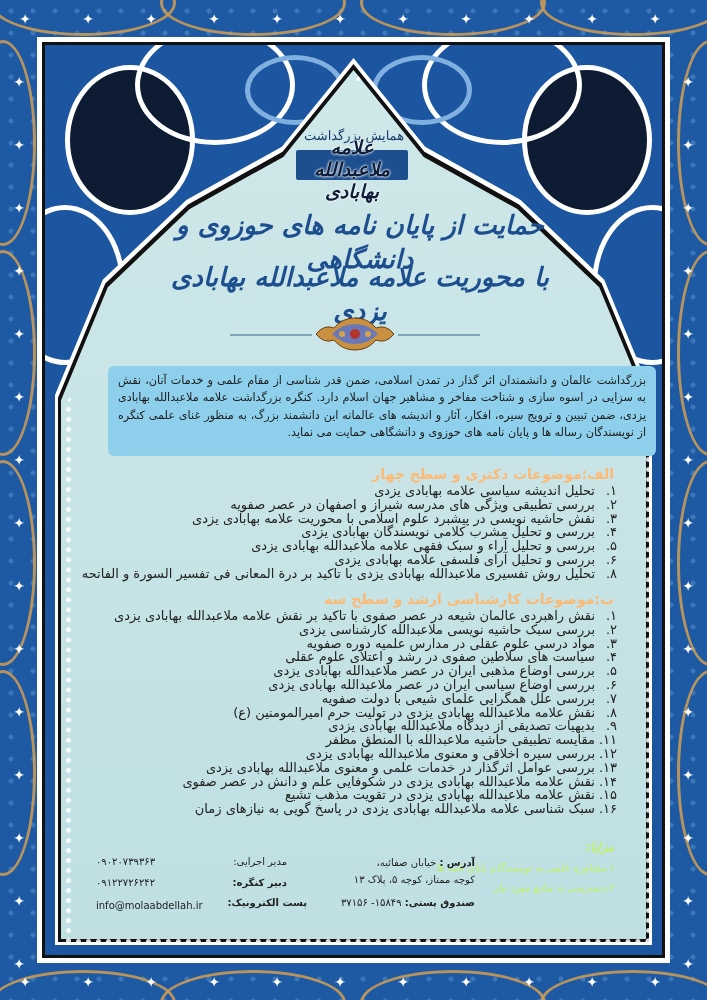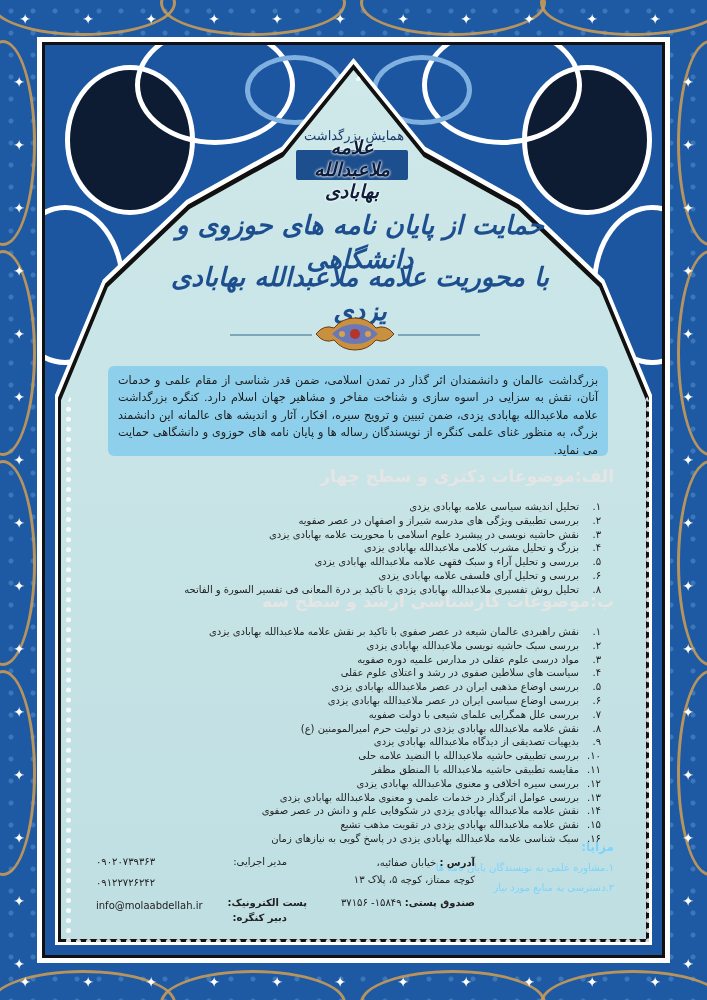--- a/index.html
+++ b/index.html
@@ -28,27 +28,27 @@
       border:5px dotted rgba(255,255,255,0.85);
       clip-path: polygon(0% 38%, 8% 25%, 22% 16%, 38% 10%, 50% 0%, 62% 10%, 78% 16%, 92% 25%, 100% 38%, 100% 100%, 0% 100%); }
   .logo { position:absolute; left:292px; top:128px; width:120px; height:60px; }
   .logo-sub { position:absolute; top:0; right:8px; font-family:"DejaVu Serif", serif; font-size:13px; color:#1a3b6c; direction:rtl; }
   .logo-box { position:absolute; left:4px; top:22px; width:112px; height:30px; background:#1d4f8f; border-radius:2px; }
   .logo-text { position:absolute; left:0; top:8px; width:120px; text-align:center; font-family:"DejaVu Serif", serif; font-weight:bold; font-style:italic; font-size:19px; color:#0d1d3a; direction:rtl; text-shadow:0 0 2px #fff, 0 0 3px #fff; }
   .title { position:absolute; left:150px; width:420px; text-align:center; direction:rtl;
       font-family:"DejaVu Serif", serif; font-style:italic; font-weight:bold; color:#1d4f8f; font-size:26px; line-height:34px; }
   .ornament { position:absolute; left:312px; top:316px; width:86px; height:36px; }
   .ornament-line { position:absolute; top:334px; height:2px; background:#7da6b8; }
-  .intro { position:absolute; left:108px; top:366px; width:500px; height:90px; background:#8ed0ec; border-radius:6px;
+  .intro { position:absolute; left:108px; top:366px; width:548px; height:90px; background:#8ed0ec; border-radius:6px;
       direction:rtl; text-align:justify; font-size:11.2px; line-height:17.4px; color:#1b1b1b; padding:6px 10px; box-sizing:border-box; }
-  .section-title { position:absolute; direction:rtl; font-weight:bold; font-size:17px; color:#e5e5e5; }
-  .list { position:absolute; direction:rtl; font-size:10px; line-height:13.8px; color:#222; margin:16px; padding:0; list-style:none; }
+  .section-title { position:absolute; direction:rtl; font-weight:bold; font-size:14px; color:#fdba74; }
+  .list { position:absolute; direction:rtl; font-size:13px; line-height:13.8px; color:#222; margin:0; padding:0; list-style:none; }
   .list li { white-space:nowrap; }
   .list .num { display:inline-block; width:22px; text-align:right; }
-  .benefits { position:absolute; right:93px; top:840px; direction:rtl; color:#7dd3fc; }
+  .benefits { position:absolute; right:93px; top:840px; direction:rtl; color:#bef264;font-style:italic; }
   .benefits-title { font-weight:bold; font-size:12px; margin-bottom:4px; }
   .benefits-item { font-size:10px; line-height:20px; white-space:nowrap; }
   .contact { position:absolute; direction:rtl; font-size:10px; color:#222; white-space:nowrap; }
   .contact b { font-weight:bold; }
   .phone { position:absolute; font-size:10px; letter-spacing:1.5px; color:#222; white-space:nowrap; direction:ltr; }
 </style>
 </head>
 <body>
 
 <div class="poster">
@@ -163,38 +163,37 @@
     <circle cx="56" cy="18" r="3" fill="#d6a24c"></circle>
   </svg>
 
   <div class="intro">بزرگداشت عالمان و دانشمندان اثر گذار در تمدن اسلامی، ضمن قدر شناسی از مقام علمی و خدمات آنان، نقش به سزایی در اسوه سازی و شناخت مفاخر و مشاهیر جهان اسلام دارد. کنگره بزرگداشت علامه ملاعبدالله بهابادی یزدی، ضمن تبیین و ترویج سیره، افکار، آثار و اندیشه های عالمانه این دانشمند بزرگ، به منظور غنای علمی کنگره از نویسندگان رساله ها و پایان نامه های حوزوی و دانشگاهی حمایت می نماید.</div>
 
   <div class="section-title" style="right:93px;top:466px;">الف:موضوعات دکتری و سطح چهار</div>
   <ul class="list" id="list-a" style="right:90px;top:484px;">
       <li><span class="num">۱.</span><span>تحلیل اندیشه سیاسی علامه بهابادی یزدی</span></li>
       <li><span class="num">۲.</span><span>بررسی تطبیقی ویژگی های مدرسه شیراز و اصفهان در عصر صفویه</span></li>
       <li><span class="num">۳.</span><span>نقش حاشیه نویسی در پیشبرد علوم اسلامی با محوریت علامه بهابادی یزدی</span></li>
-      <li><span class="num">۴.</span><span>بزرگ و تحلیل مشرب کلامی ملاعبدالله بهابادی یزدی</span></li>
+      <li><span class="num">۴.</span><span>بررسی و تحلیل مشرب کلامی نویسندگان بهابادی یزدی</span></li>
       <li><span class="num">۵.</span><span>بررسی و تحلیل آراء و سبک فقهی علامه ملاعبدالله بهابادی یزدی</span></li>
       <li><span class="num">۶.</span><span>بررسی و تحلیل آرای فلسفی علامه بهابادی یزدی</span></li>
       <li><span class="num">۸.</span><span>تحلیل روش تفسیری ملاعبدالله بهابادی یزدی با تاکید بر درة المعانی فی تفسیر السورة و الفاتحه</span></li>
     </ul>
 
   <div class="section-title" style="right:93px;top:591px;">ب:موضوعات کارشناسی ارشد و سطح سه</div>
   <ul class="list" id="list-b" style="right:90px;top:609px;">
       <li><span class="num">۱.</span><span>نقش راهبردی عالمان شیعه در عصر صفوی با تاکید بر نقش علامه ملاعبدالله بهابادی یزدی</span></li>
-      <li><span class="num">۲.</span><span>بررسی سبک حاشیه نویسی ملاعبدالله بهابادی یزدی</span></li>
+      <li><span class="num">۲.</span><span>بررسی سبک حاشیه نویسی ملاعبدالله کارشناسی یزدی</span></li>
       <li><span class="num">۳.</span><span>مواد درسی علوم عقلی در مدارس علمیه دوره صفویه</span></li>
       <li><span class="num">۴.</span><span>سیاست های سلاطین صفوی در رشد و اعتلای علوم عقلی</span></li>
       <li><span class="num">۵.</span><span>بررسی اوضاع مذهبی ایران در عصر ملاعبدالله بهابادی یزدی</span></li>
       <li><span class="num">۶.</span><span>بررسی اوضاع سیاسی ایران در عصر ملاعبدالله بهابادی یزدی</span></li>
       <li><span class="num">۷.</span><span>بررسی علل همگرایی علمای شیعی با دولت صفویه</span></li>
       <li><span class="num">۸.</span><span>نقش علامه ملاعبدالله بهابادی یزدی در تولیت حرم امیرالمومنین (ع)</span></li>
       <li><span class="num">۹.</span><span>بدیهیات تصدیقی از دیدگاه ملاعبدالله بهابادی یزدی</span></li>
-      <li><span class="num">۱۰.</span><span>بررسی تطبیقی حاشیه ملاعبدالله با النضید علامه حلی</span></li>
       <li><span class="num">۱۱.</span><span>مقایسه تطبیقی حاشیه ملاعبدالله با المنطق مظفر</span></li>
       <li><span class="num">۱۲.</span><span>بررسی سیره اخلاقی و معنوی ملاعبدالله بهابادی یزدی</span></li>
       <li><span class="num">۱۳.</span><span>بررسی عوامل اثرگذار در خدمات علمی و معنوی ملاعبدالله بهابادی یزدی</span></li>
       <li><span class="num">۱۴.</span><span>نقش علامه ملاعبدالله بهابادی یزدی در شکوفایی علم و دانش در عصر صفوی</span></li>
       <li><span class="num">۱۵.</span><span>نقش علامه ملاعبدالله بهابادی یزدی در تقویت مذهب تشیع</span></li>
       <li><span class="num">۱۶.</span><span>سبک شناسی علامه ملاعبدالله بهابادی یزدی در پاسخ گویی به نیازهای زمان</span></li>
     </ul>
 
   <div class="benefits">
     <div class="benefits-title">مزایا:</div>
@@ -207,19 +206,19 @@
     <span>خیابان صفائیه،</span>
   </div>
   <div class="contact" style="right:232px;top:874px;">کوچه ممتاز، کوچه ۵، پلاک ۱۳</div>
   <div class="contact" style="right:232px;top:897px;">
     <b>صندوق پستی:</b>
     <span>۱۵۸۴۹-  ۳۷۱۵۶</span>
   </div>
 
   <div class="contact" style="right:420px;top:856px;font-weight:normal;">مدیر اجرایی:</div>
   <div class="phone" style="left:96px;top:856px;text-align:right;">۰۹۰۲۰۷۳۹۳۶۳</div>
-  <div class="contact" style="right:420px;top:877px;font-weight:bold;margin-top:35px;">دبیر کنگره:</div>
+  <div class="contact" style="right:420px;top:877px;font-weight:bold;">دبیر کنگره:</div>
   <div class="phone" style="left:96px;top:877px;text-align:center;">۰۹۱۲۲۷۲۶۲۴۲</div>
   <div class="contact" style="right:400px;top:897px;">
     <b>پست الکترونیک:</b>
   </div>
   <div class="phone" style="left:96px;top:900px;letter-spacing:0;">info@molaabdellah.ir</div>
 </div>
 
 </body></html>

